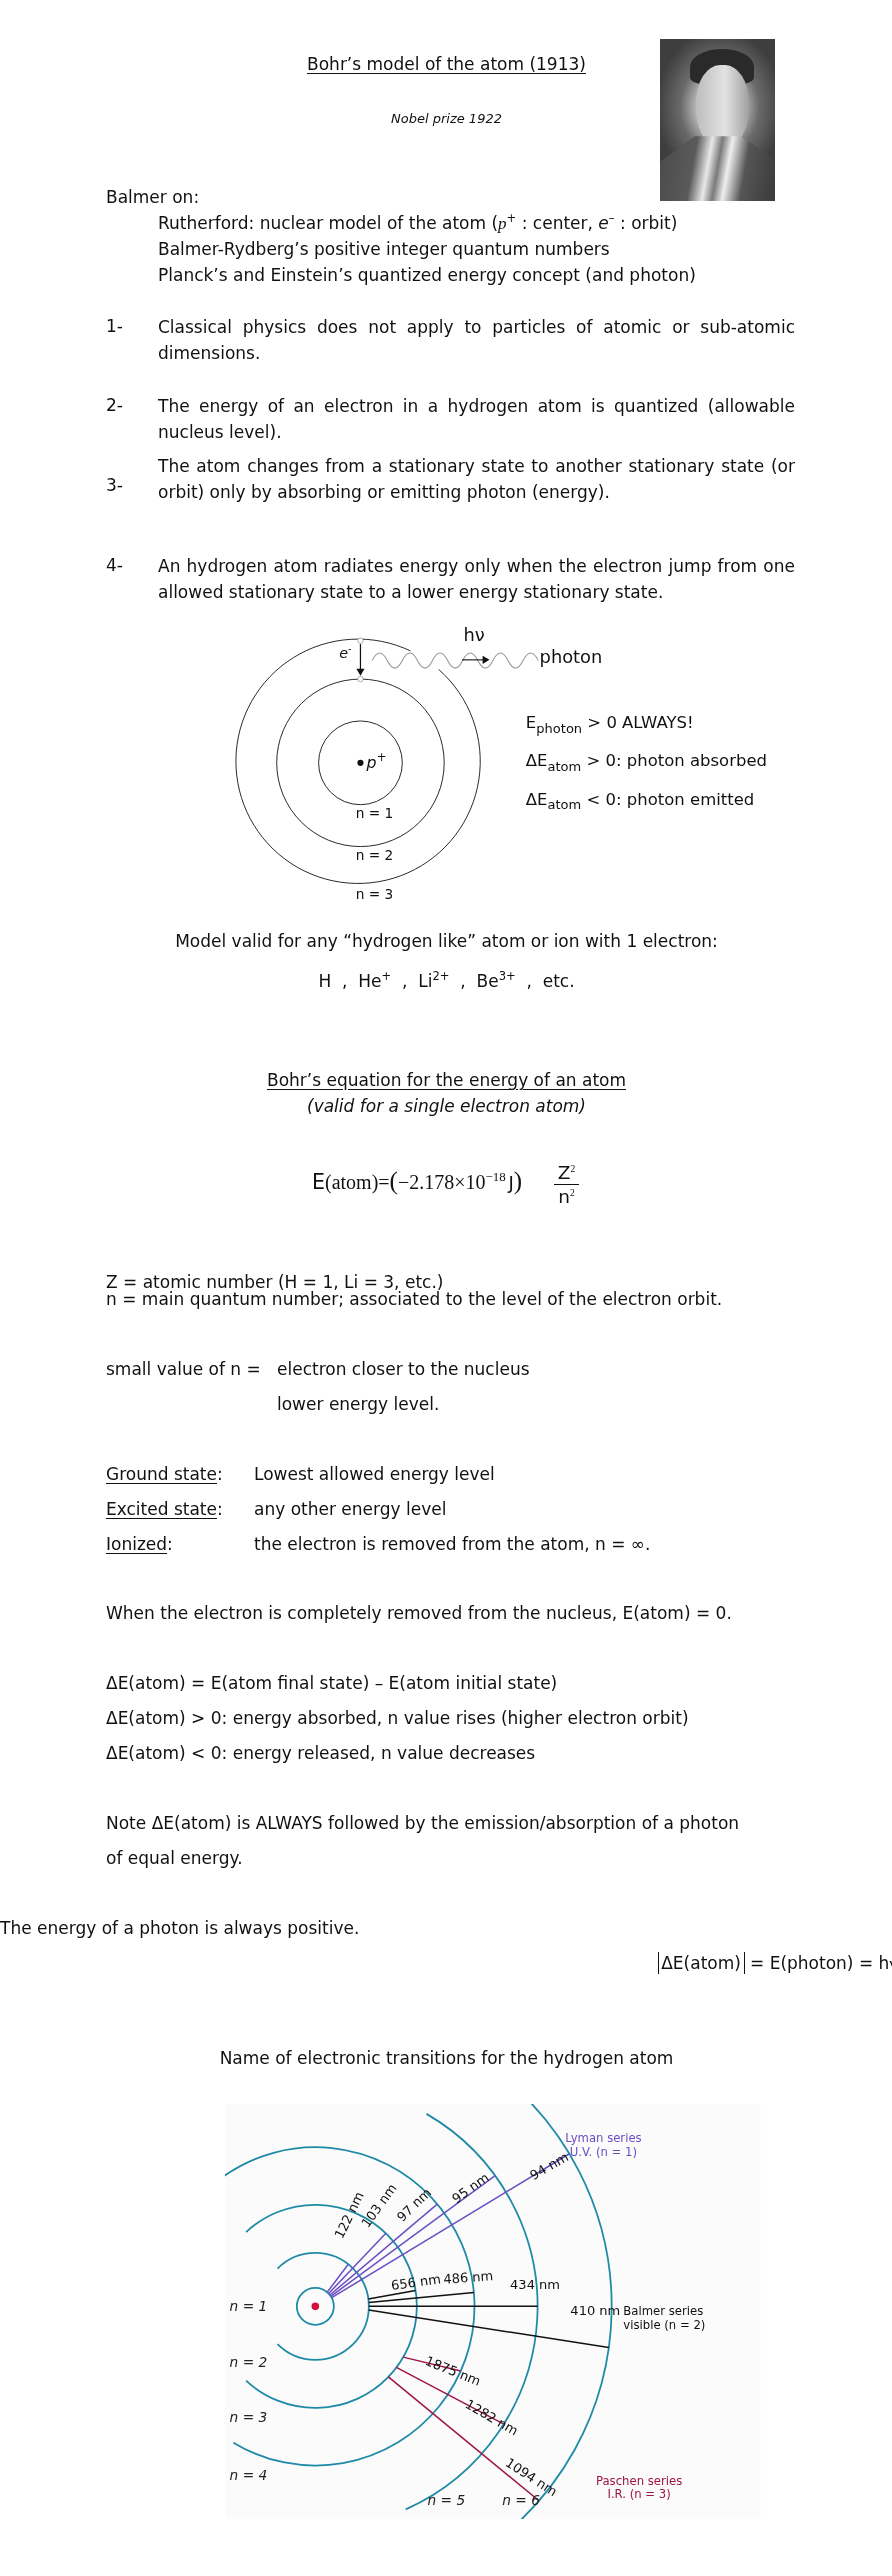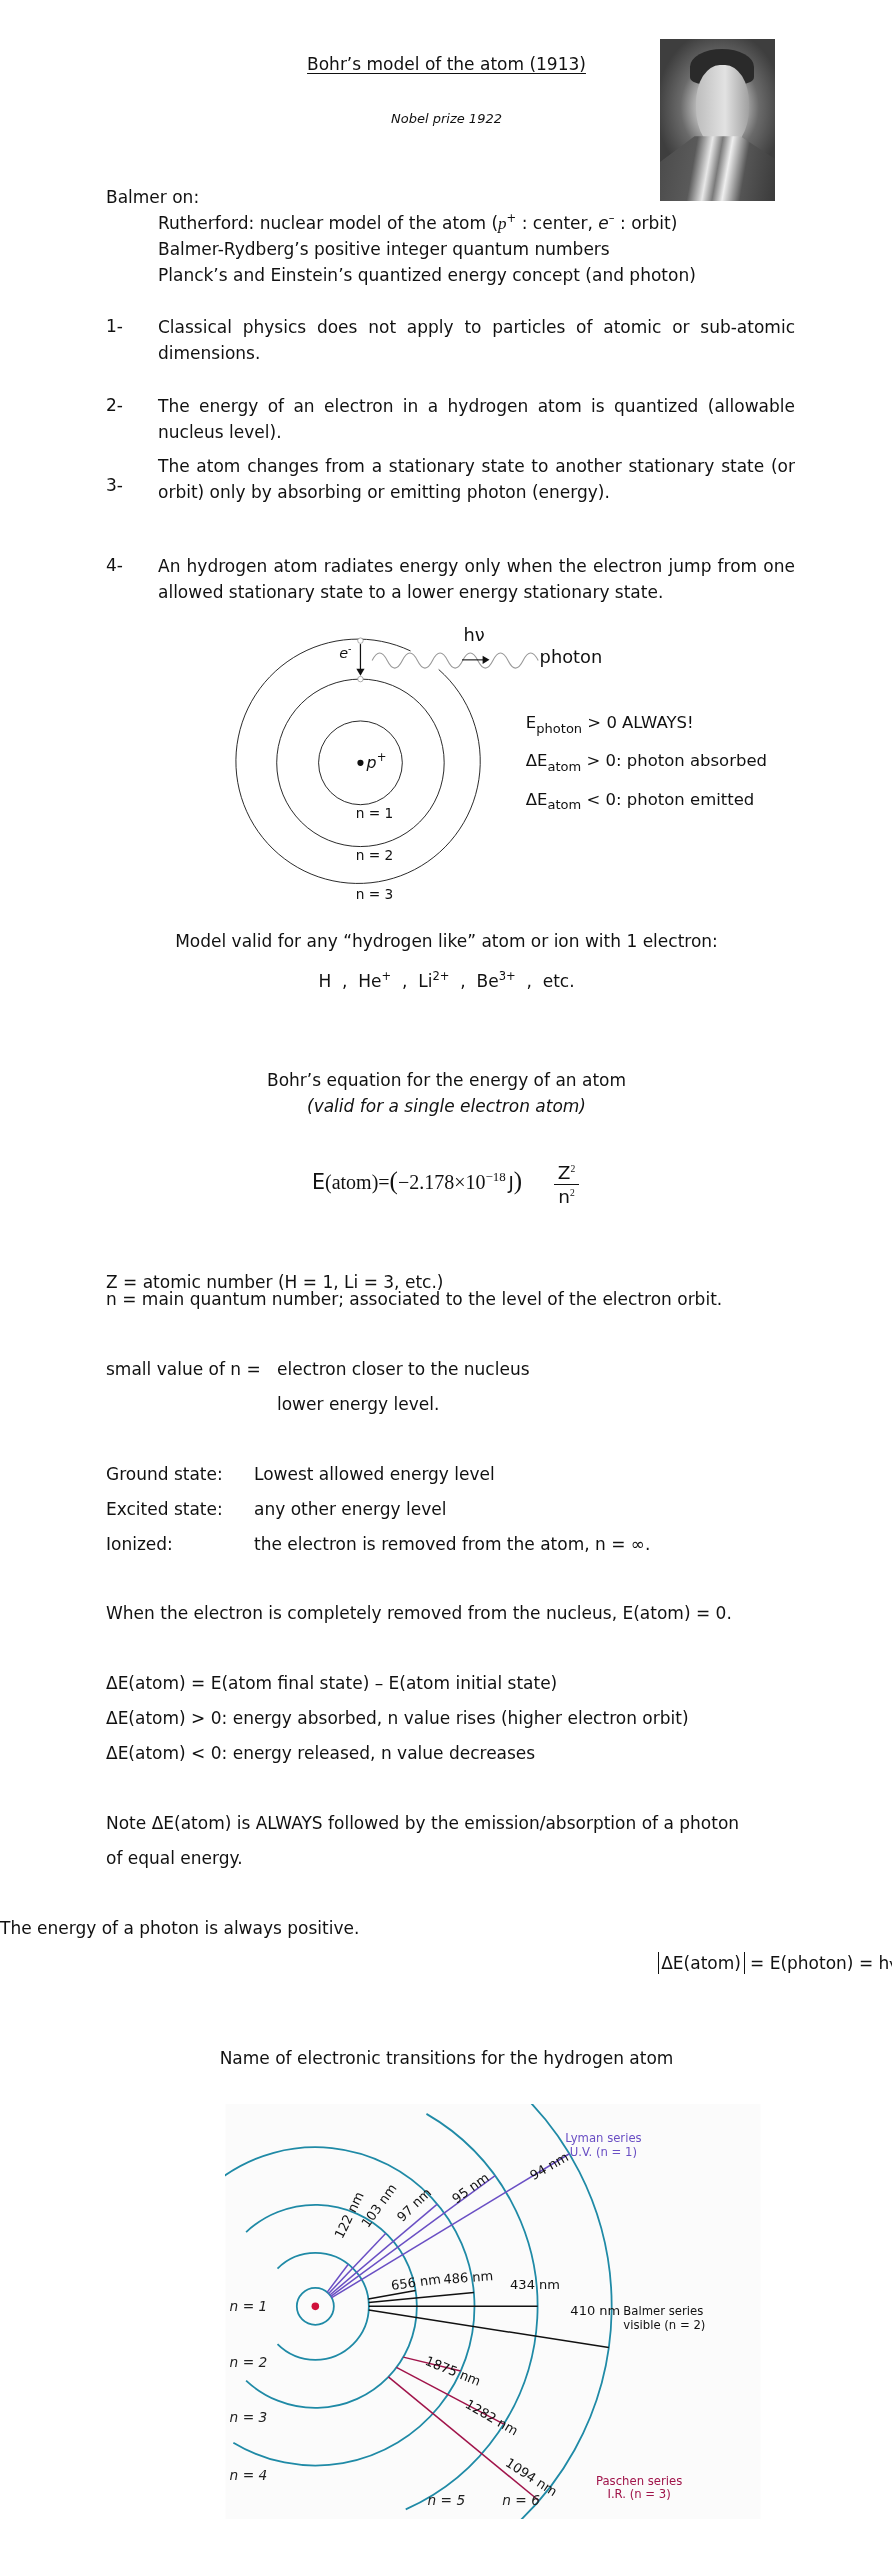--- a/index.html
+++ b/index.html
@@ -2,21 +2,21 @@
 <html style="font-size:11px"><head>
 <meta charset="utf-8">
 <style>
   html, body { margin: 0; padding: 0; background: #ffffff; }
   body { width: 893px; height: 2576px; position: relative; overflow: hidden;
          font-family: "DejaVu Sans", sans-serif; color: #111; }
   .abs { position: absolute; white-space: nowrap; }
   .t { font-size: 17px; line-height: 20.6px; }
   .title { font-size: 17px; text-decoration: underline; text-underline-offset: 2.7px; }
   .ital { font-style: italic; }
-  .u { text-underline-offset: 2.7px; }
+  .u { text-decoration: underline; text-underline-offset: 2.7px; }
   .just { white-space: normal; text-align: justify; text-align-last: left; width: 637px; line-height: 26px; font-size: 17px; }
   sup, sub { font-size: 0.68em; line-height: 0; }
   .photo { position: absolute; left: 660px; top: 39px; width: 115px; height: 162px;
            background: radial-gradient(ellipse 55% 48% at 52% 42%, #d8d8d8 0%, #bcbcbc 35%, #6a6a6a 62%, #3e3e3e 100%); overflow: hidden; }
   .photo .suit { position: absolute; left: 0; bottom: 0; width: 100%; height: 40%;
            background: linear-gradient(100deg, #4a4a4a 0%, #5a5a5a 30%, #e8e8e8 42%, #7a7a7a 50%, #efefef 58%, #555 72%, #3a3a3a 100%);
            clip-path: polygon(0 40%, 30% 0, 70% 0, 100% 35%, 100% 100%, 0 100%); }
   .photo .hair { position: absolute; left: 26%; top: 6%; width: 56%; height: 22%; background: #2a2a2a; border-radius: 50% 50% 20% 20%; }
   .photo .face { position: absolute; left: 31%; top: 16%; width: 46%; height: 52%; background: linear-gradient(90deg, #bdbdbd, #e2e2e2 55%, #a0a0a0); border-radius: 45% 45% 48% 48%; }
   .eq { font-family: "Liberation Serif", serif; font-size: 20px; }

